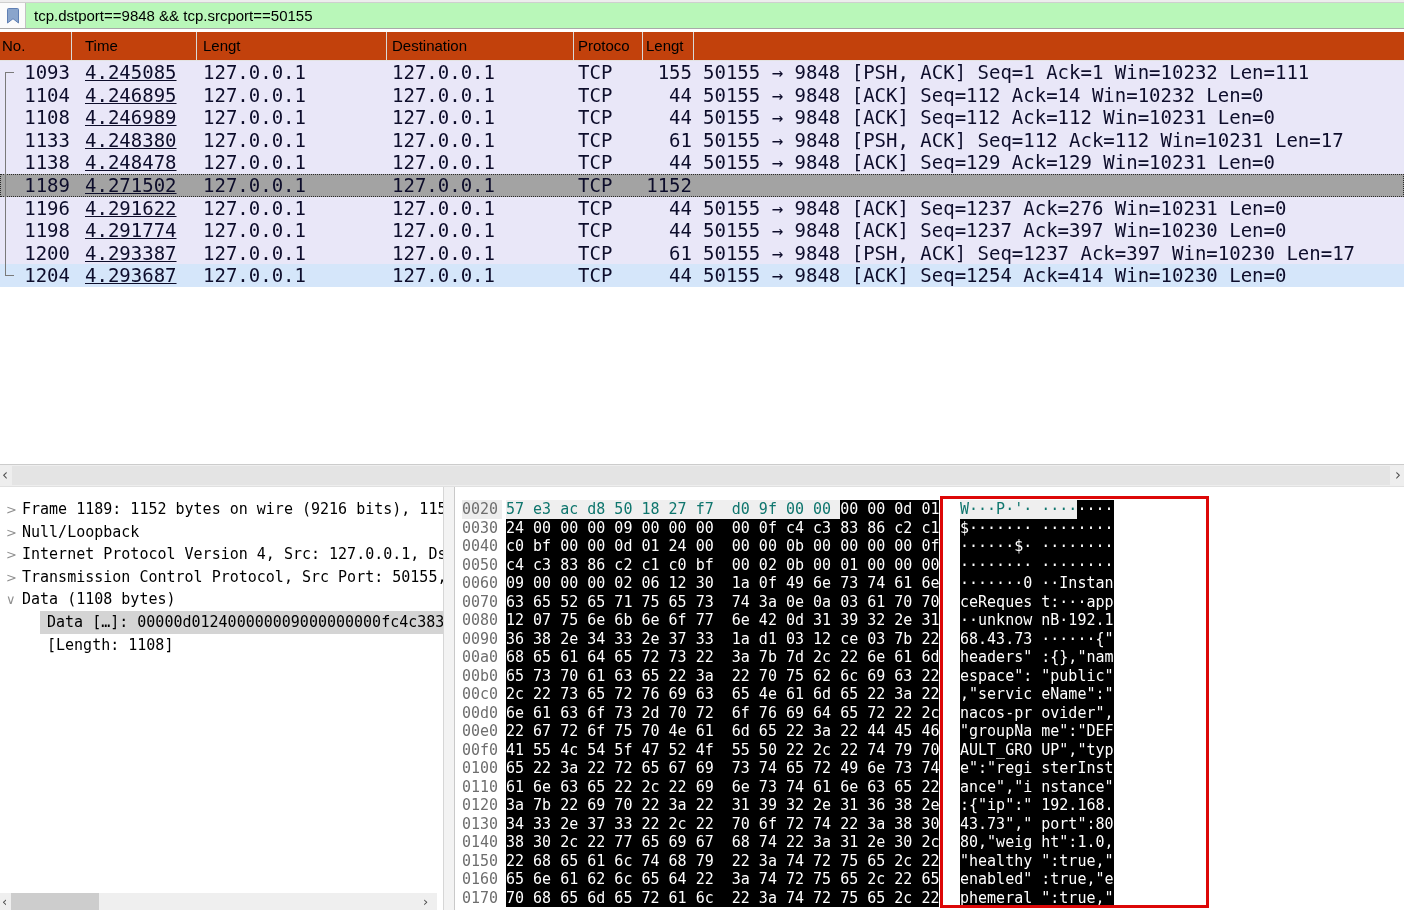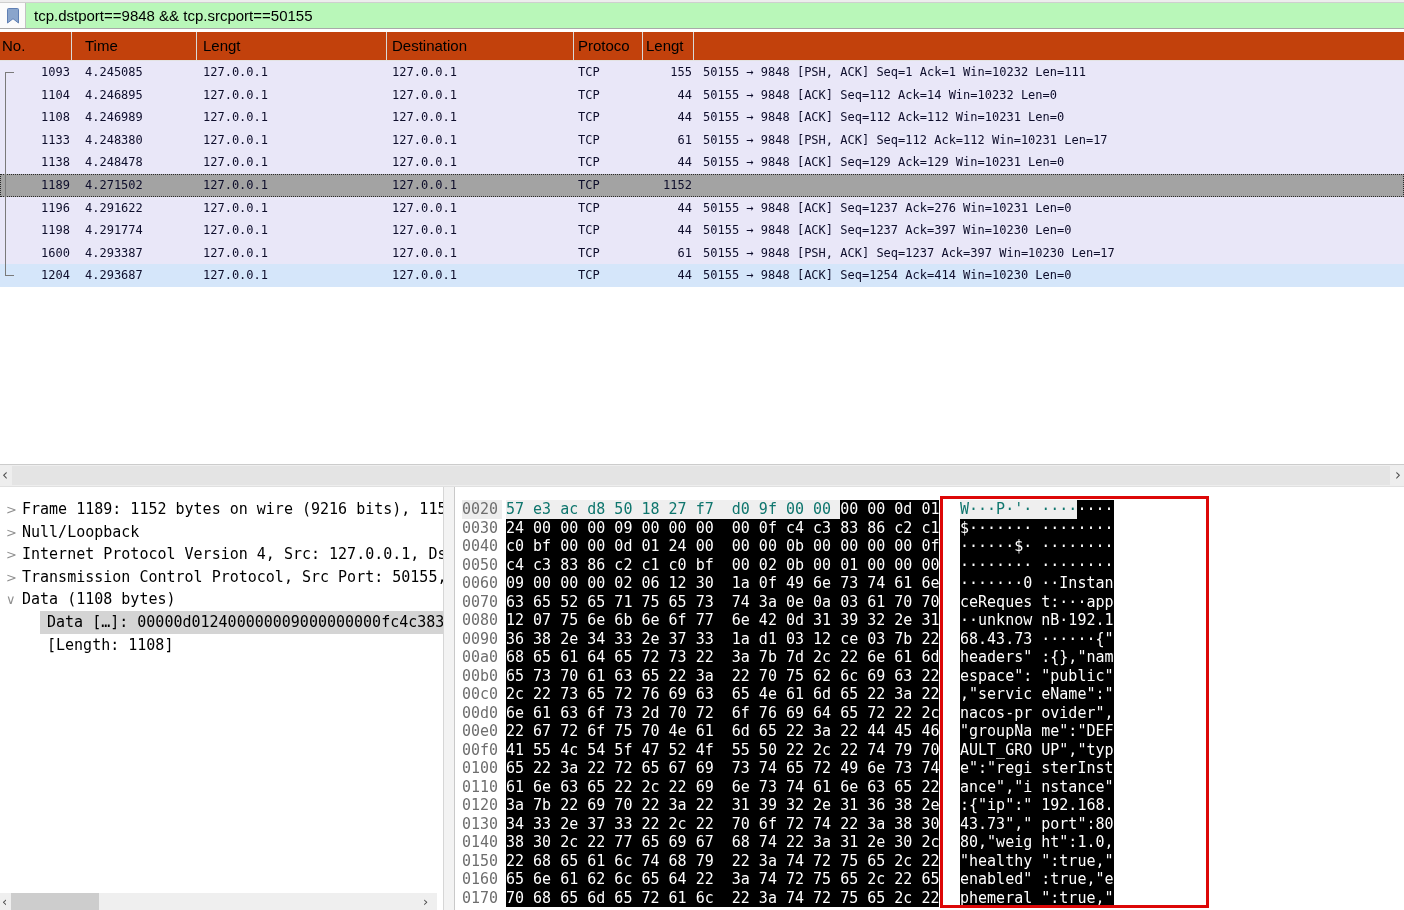--- a/index.html
+++ b/index.html
@@ -15,28 +15,28 @@
   .phead{position:absolute;left:0;top:32px;width:1404px;height:28px;display:grid;
          grid-template-columns:72px 125px 190px 187px 69px 51px 1fr;
          font-size:15px;line-height:28px;border-bottom:1px solid #e3e3e3;background:#c2410c;}
   .hcell{border-right:1px solid #d9d9d9;overflow:hidden;white-space:nowrap;}
   .h-no{padding-left:2px;}.h-time{padding-left:13px;}.h-src{padding-left:6px;}
   .h-dst{padding-left:5px;}.h-proto{padding-left:4px;}.h-len{padding-left:3px;}
   .h-info{padding-left:9px;border-right:none;}
   
   .plist{position:absolute;left:0;top:61px;width:1404px;}
   .prow{height:22.6px;display:grid;grid-template-columns:72px 125px 190px 187px 69px 51px 1fr;
-        font-family:"DejaVu Sans Mono","Liberation Mono",monospace;font-size:12px;line-height:22.6px;
+        font-family:"DejaVu Sans Mono","Liberation Mono",monospace;font-size:19px;line-height:22.6px;
         color:#0d0d2b;white-space:pre;}
   .prow.normal{background:#e9e7f8;}
   .prow.selected{background:#a3a3a3;outline:1px dotted #2a2a2a;outline-offset:-1px;}
   .prow.related{background:#d5e6fa;}
   .pcell{overflow:hidden;}
   .c-no{text-align:right;padding-right:2px;}
-  .c-time{padding-left:13px;}.c-src{padding-left:6px;}.c-dst{padding-left:5px;}
+  .c-time{padding-left:13px;text-decoration:underline;}.c-src{padding-left:6px;}.c-dst{padding-left:5px;}
   .c-proto{padding-left:4px;}.c-len{text-align:right;padding-right:2px;}.c-info{padding-left:9px;}
   .bracket{position:absolute;left:5px;top:72px;width:9px;height:204px;border-left:1px solid #7a7a7a;pointer-events:none;}
   .bracket:before,.bracket:after{content:"";position:absolute;left:0;width:8px;border-top:1px solid #7a7a7a;}
   .bracket:before{top:0;}.bracket:after{bottom:0;}
   
   .lscroll{position:absolute;left:0;top:464px;width:1404px;height:23px;background:#eeeeee;
            border-top:1px solid #cccccc;border-bottom:1px solid #e0e0e0;box-sizing:border-box;}
   .lscroll .thumb{position:absolute;left:12px;top:1px;height:19px;width:1378px;background:#e4e4e4;}
   .sarrow{position:absolute;top:0;font-size:15px;line-height:21px;color:#4d4d4d;font-family:"DejaVu Sans",sans-serif;}
   .sarrow.l{left:2px;} .lscroll .sarrow.r{right:3px;}
@@ -94,21 +94,21 @@
 
   <div class="plist" id="plist">
       <div class="prow normal"><div class="pcell c-no">1093</div><div class="pcell c-time">4.245085</div><div class="pcell c-src">127.0.0.1</div><div class="pcell c-dst">127.0.0.1</div><div class="pcell c-proto">TCP</div><div class="pcell c-len">155</div><div class="pcell c-info">50155 → 9848 [PSH, ACK] Seq=1 Ack=1 Win=10232 Len=111</div></div>
       <div class="prow normal"><div class="pcell c-no">1104</div><div class="pcell c-time">4.246895</div><div class="pcell c-src">127.0.0.1</div><div class="pcell c-dst">127.0.0.1</div><div class="pcell c-proto">TCP</div><div class="pcell c-len">44</div><div class="pcell c-info">50155 → 9848 [ACK] Seq=112 Ack=14 Win=10232 Len=0</div></div>
       <div class="prow normal"><div class="pcell c-no">1108</div><div class="pcell c-time">4.246989</div><div class="pcell c-src">127.0.0.1</div><div class="pcell c-dst">127.0.0.1</div><div class="pcell c-proto">TCP</div><div class="pcell c-len">44</div><div class="pcell c-info">50155 → 9848 [ACK] Seq=112 Ack=112 Win=10231 Len=0</div></div>
       <div class="prow normal"><div class="pcell c-no">1133</div><div class="pcell c-time">4.248380</div><div class="pcell c-src">127.0.0.1</div><div class="pcell c-dst">127.0.0.1</div><div class="pcell c-proto">TCP</div><div class="pcell c-len">61</div><div class="pcell c-info">50155 → 9848 [PSH, ACK] Seq=112 Ack=112 Win=10231 Len=17</div></div>
       <div class="prow normal"><div class="pcell c-no">1138</div><div class="pcell c-time">4.248478</div><div class="pcell c-src">127.0.0.1</div><div class="pcell c-dst">127.0.0.1</div><div class="pcell c-proto">TCP</div><div class="pcell c-len">44</div><div class="pcell c-info">50155 → 9848 [ACK] Seq=129 Ack=129 Win=10231 Len=0</div></div>
       <div class="prow selected"><div class="pcell c-no">1189</div><div class="pcell c-time">4.271502</div><div class="pcell c-src">127.0.0.1</div><div class="pcell c-dst">127.0.0.1</div><div class="pcell c-proto">TCP</div><div class="pcell c-len">1152</div></div>
       <div class="prow normal"><div class="pcell c-no">1196</div><div class="pcell c-time">4.291622</div><div class="pcell c-src">127.0.0.1</div><div class="pcell c-dst">127.0.0.1</div><div class="pcell c-proto">TCP</div><div class="pcell c-len">44</div><div class="pcell c-info">50155 → 9848 [ACK] Seq=1237 Ack=276 Win=10231 Len=0</div></div>
       <div class="prow normal"><div class="pcell c-no">1198</div><div class="pcell c-time">4.291774</div><div class="pcell c-src">127.0.0.1</div><div class="pcell c-dst">127.0.0.1</div><div class="pcell c-proto">TCP</div><div class="pcell c-len">44</div><div class="pcell c-info">50155 → 9848 [ACK] Seq=1237 Ack=397 Win=10230 Len=0</div></div>
-      <div class="prow normal"><div class="pcell c-no">1600</div><div class="pcell c-time">4.293387</div><div class="pcell c-src">127.0.0.1</div><div class="pcell c-dst">127.0.0.1</div><div class="pcell c-proto">TCP</div><div class="pcell c-len">61</div><div class="pcell c-info">50155 → 9848 [PSH, ACK] Seq=1237 Ack=397 Win=10230 Len=17</div></div>
+      <div class="prow normal"><div class="pcell c-no">1200</div><div class="pcell c-time">4.293387</div><div class="pcell c-src">127.0.0.1</div><div class="pcell c-dst">127.0.0.1</div><div class="pcell c-proto">TCP</div><div class="pcell c-len">61</div><div class="pcell c-info">50155 → 9848 [PSH, ACK] Seq=1237 Ack=397 Win=10230 Len=17</div></div>
       <div class="prow related"><div class="pcell c-no">1204</div><div class="pcell c-time">4.293687</div><div class="pcell c-src">127.0.0.1</div><div class="pcell c-dst">127.0.0.1</div><div class="pcell c-proto">TCP</div><div class="pcell c-len">44</div><div class="pcell c-info">50155 → 9848 [ACK] Seq=1254 Ack=414 Win=10230 Len=0</div></div>
     </div>
   <div class="bracket"></div>
 
   <div class="lscroll">
     <div class="thumb"></div>
     <span class="sarrow l">‹</span>
     <span class="sarrow r">›</span>
   </div>
 

